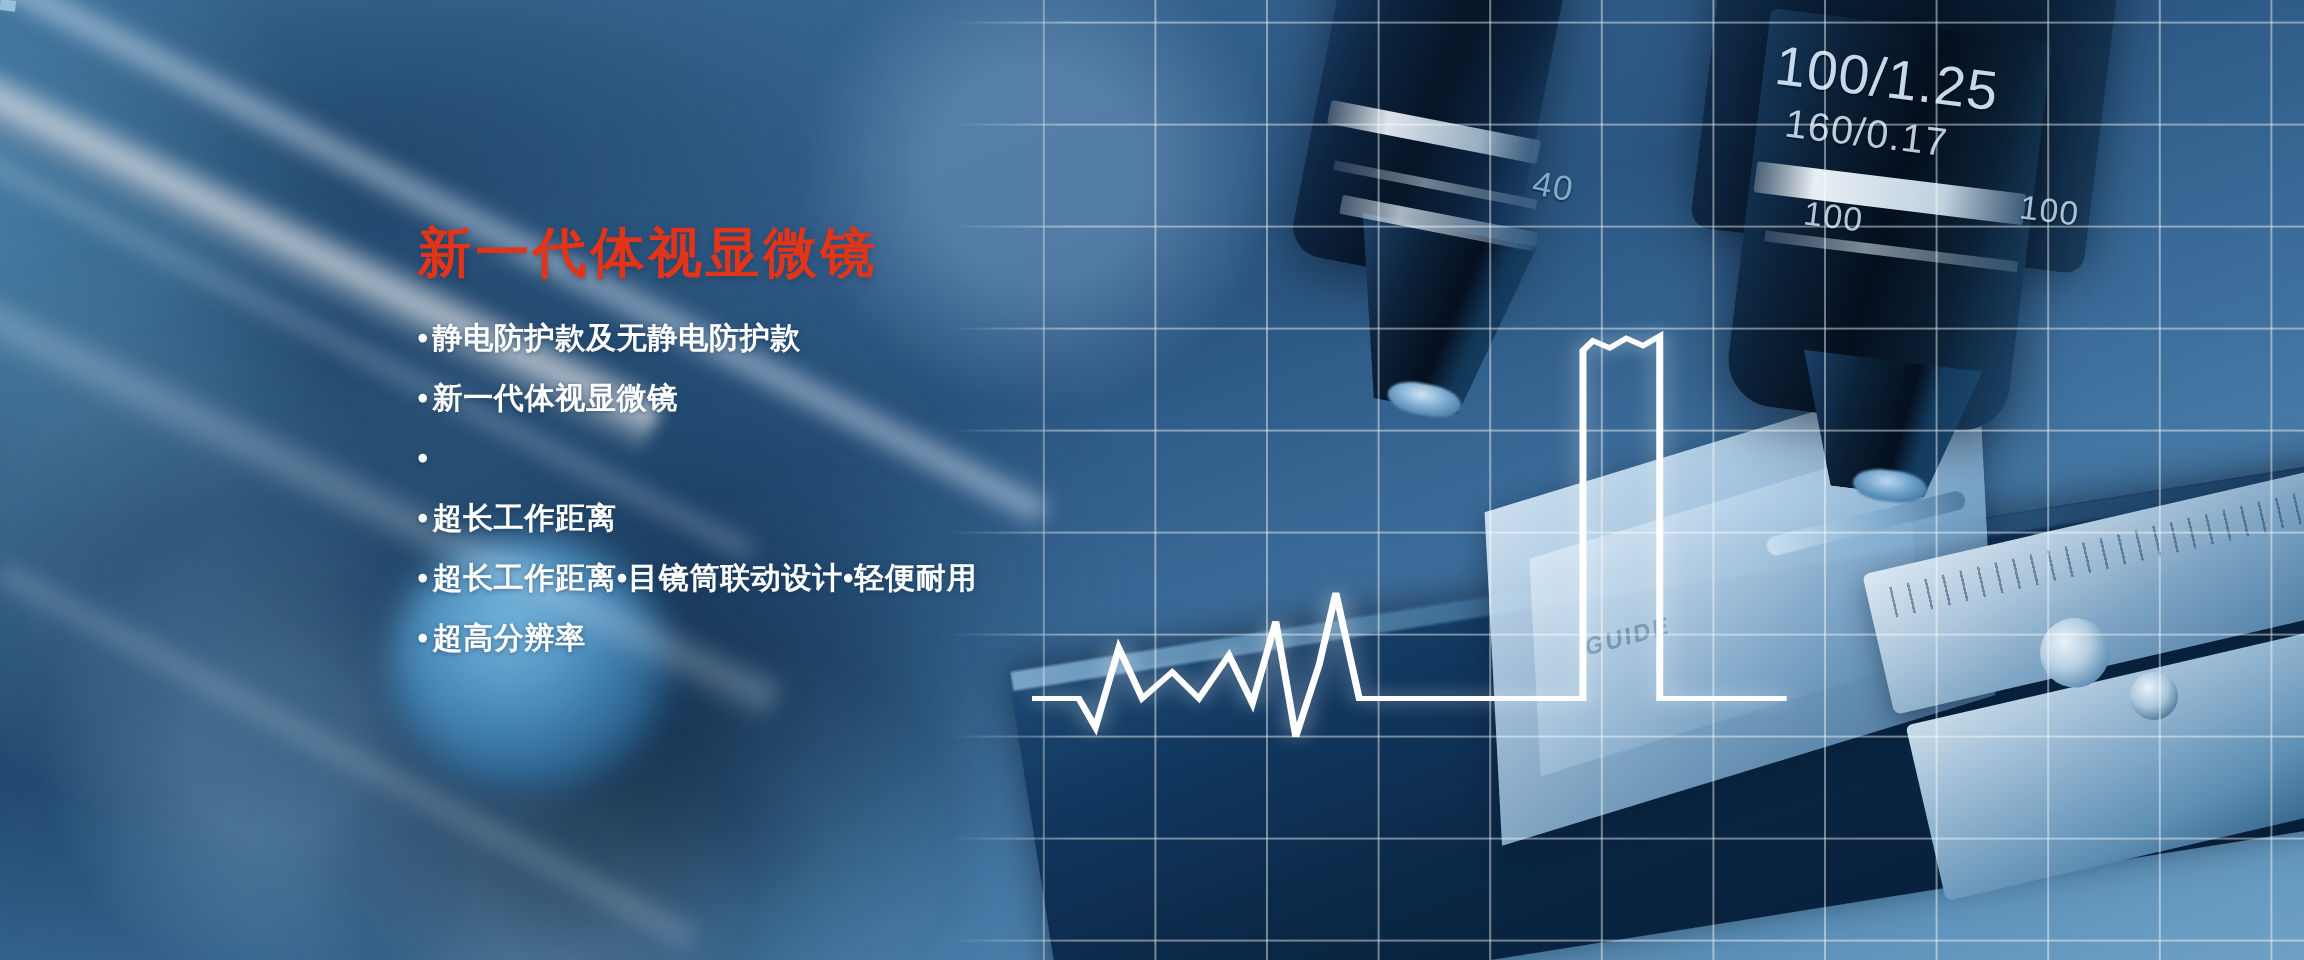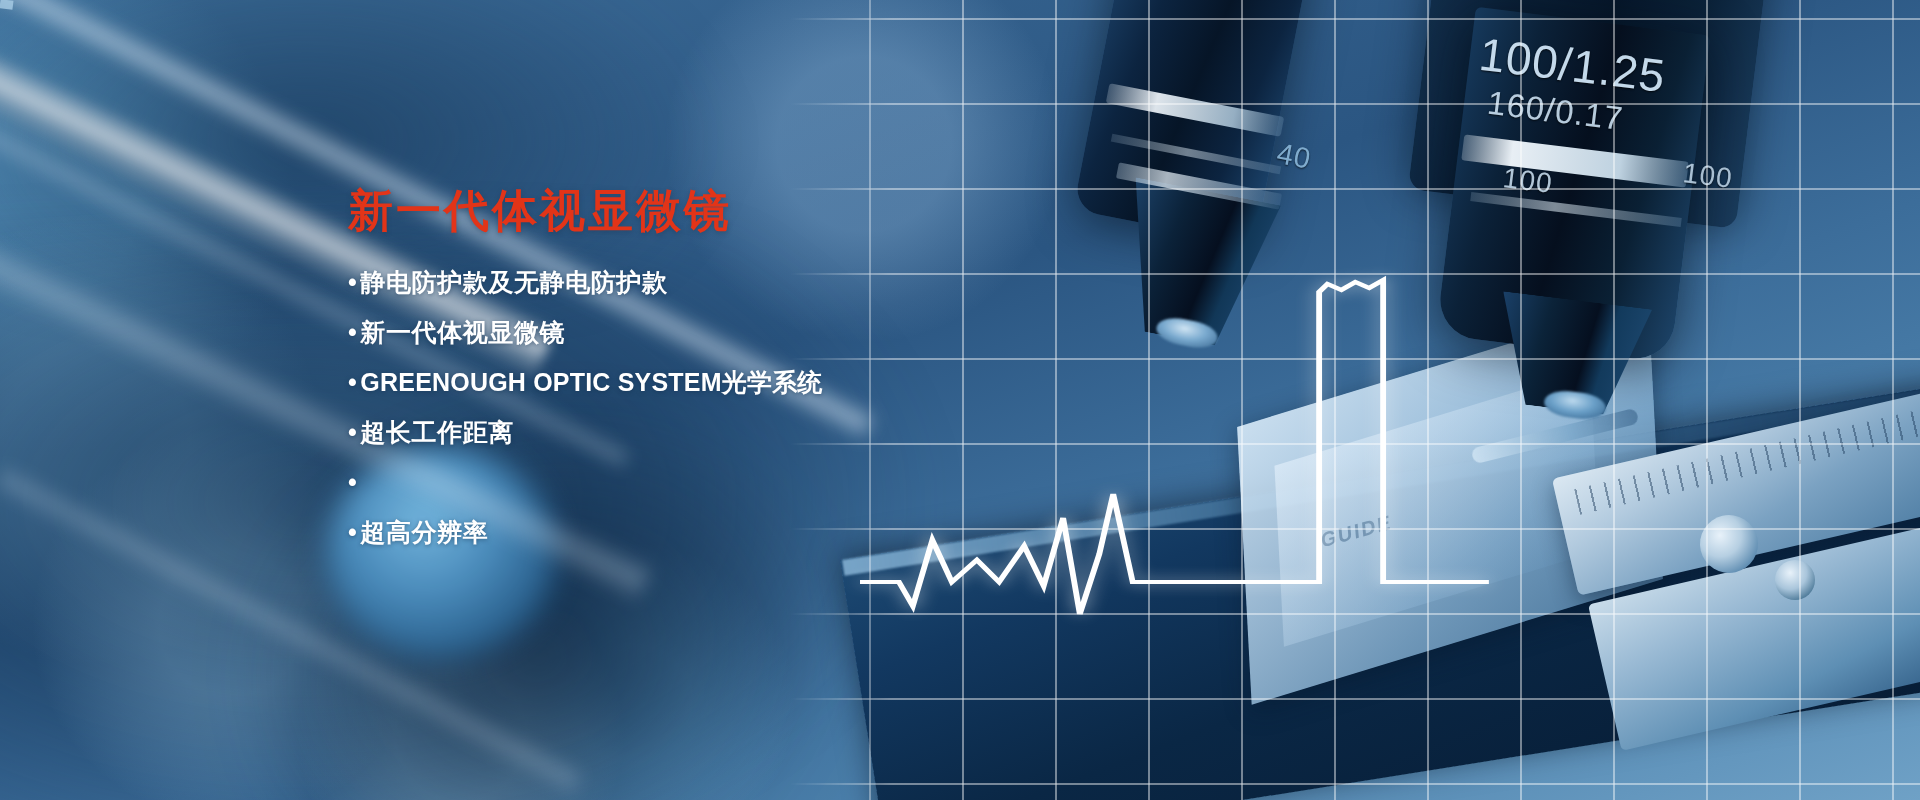--- a/index.html
+++ b/index.html
@@ -365,28 +365,28 @@
         <li>
           <span class="dot">•</span>
           <span class="txt">静电防护款及无静电防护款</span>
         </li>
         <li>
           <span class="dot">•</span>
           <span class="txt">新一代体视显微镜</span>
         </li>
         <li class="latin">
           <span class="dot">•</span>
-          <span class="txt">GREENOUGH OPTIC SYSTEM光学系统</span>
         </li>
         <li>
           <span class="dot">•</span>
           <span class="txt">超长工作距离</span>
         </li>
         <li>
           <span class="dot">•</span>
+          <span class="txt">超长工作距离•目镜筒联动设计•轻便耐用</span>
         </li>
         <li>
           <span class="dot">•</span>
           <span class="txt">超高分辨率</span>
         </li>
       </ul>
   </div>
 
 </div>
 

